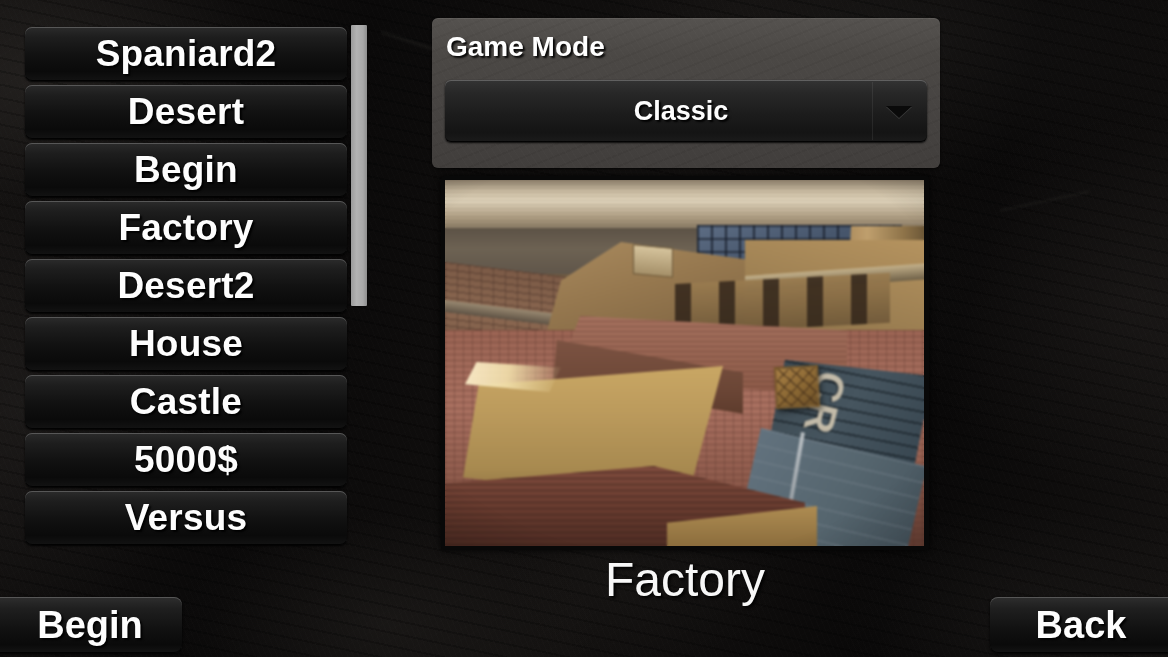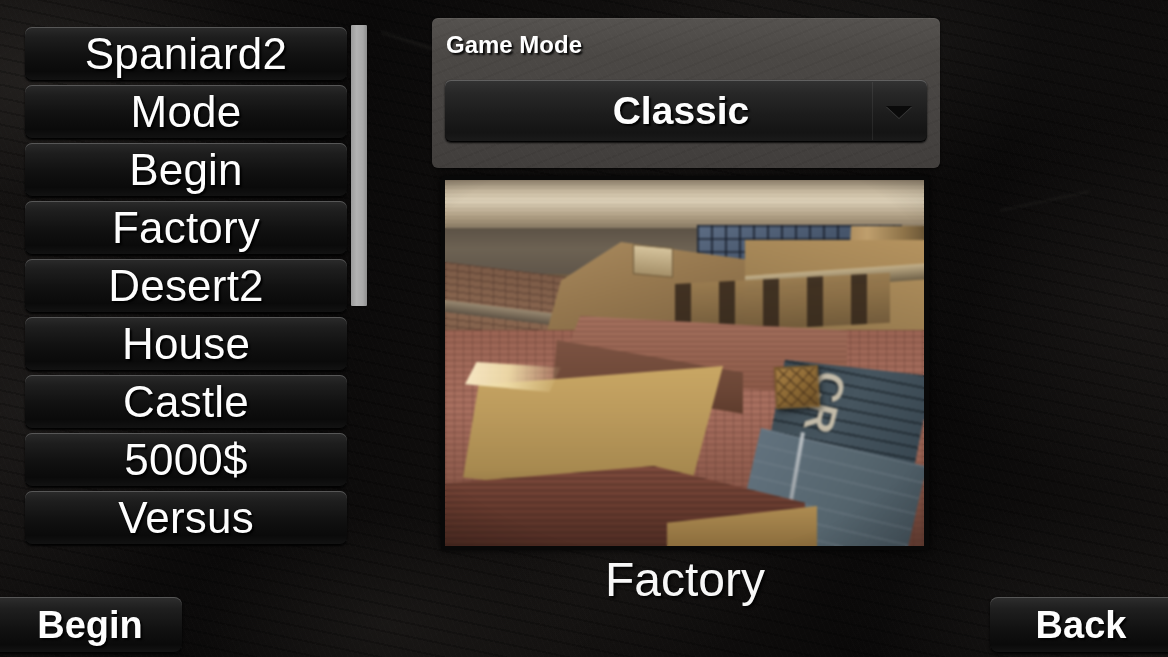--- a/index.html
+++ b/index.html
@@ -79,22 +79,22 @@
       0 1px 2px rgba(0,0,0,0.9);
     cursor: pointer;
     padding: 0;
     overflow: hidden;
   }
   .map-btn .label {
     display: block;
     line-height: 54px;
     text-align: center;
     color: #fdfdfd;
-    font-size: 44px;
-    font-weight: normal;
+    font-size: 37px;
+    font-weight: bold;
     letter-spacing: 0.2px;
     text-shadow: 2px 2px 2px rgba(0,0,0,0.95), 0 0 1px rgba(0,0,0,0.8);
     white-space: nowrap;
   }
 
   
   #list-scrollbar {
     position: absolute;
     left: 351px;
     top: 25px;
@@ -133,21 +133,21 @@
     pointer-events: none;
     background-image:
       repeating-linear-gradient(57deg, rgba(255,255,255,0.035) 0px, rgba(255,255,255,0.035) 1px, rgba(0,0,0,0) 1px, rgba(0,0,0,0) 6px),
       repeating-linear-gradient(-22deg, rgba(0,0,0,0.10) 0px, rgba(0,0,0,0.10) 2px, rgba(0,0,0,0) 2px, rgba(0,0,0,0) 11px);
   }
   #gamemode-label {
     position: absolute;
     left: 14px;
     top: 13px;
     color: #ffffff;
-    font-size: 24px;
+    font-size: 28px;
     font-weight: bold;
     text-shadow: 2px 2px 2px rgba(0,0,0,0.9);
     white-space: nowrap;
   }
   #gamemode-select {
     position: absolute;
     left: 13px;
     top: 62px;
     width: 482px;
     height: 62px;
@@ -160,21 +160,21 @@
       0 1px 2px rgba(0,0,0,0.85);
     cursor: pointer;
     padding: 0;
     overflow: hidden;
   }
   #gamemode-select .sel-value {
     display: block;
     line-height: 62px;
     text-align: center;
     color: #fdfdfd;
-    font-size: 39px;
+    font-size: 27px;
     font-weight: bold;
     text-shadow: 2px 2px 2px rgba(0,0,0,0.95);
     white-space: nowrap;
     padding-right: 10px;
   }
   #gamemode-select .sel-divider {
     position: absolute;
     right: 54px;
     top: 2px;
     bottom: 2px;
@@ -464,21 +464,21 @@
   <div class="bg-grunge"></div>
   <div class="bg-scratch" style="left:380px;top:40px;width:60px;height:3px;transform:rotate(18deg);"></div>
   <div class="bg-scratch" style="left:1000px;top:200px;width:90px;height:2px;transform:rotate(-12deg);"></div>
   <div class="bg-scratch" style="left:60px;top:610px;width:120px;height:2px;transform:rotate(4deg);"></div>
 
   <div id="map-list">
     <button class="map-btn">
       <span class="label">Spaniard2</span>
     </button>
     <button class="map-btn">
-      <span class="label">Mode</span>
+      <span class="label">Desert</span>
     </button>
     <button class="map-btn">
       <span class="label">Begin</span>
     </button>
     <button class="map-btn">
       <span class="label">Factory</span>
     </button>
     <button class="map-btn">
       <span class="label">Desert2</span>
     </button>

